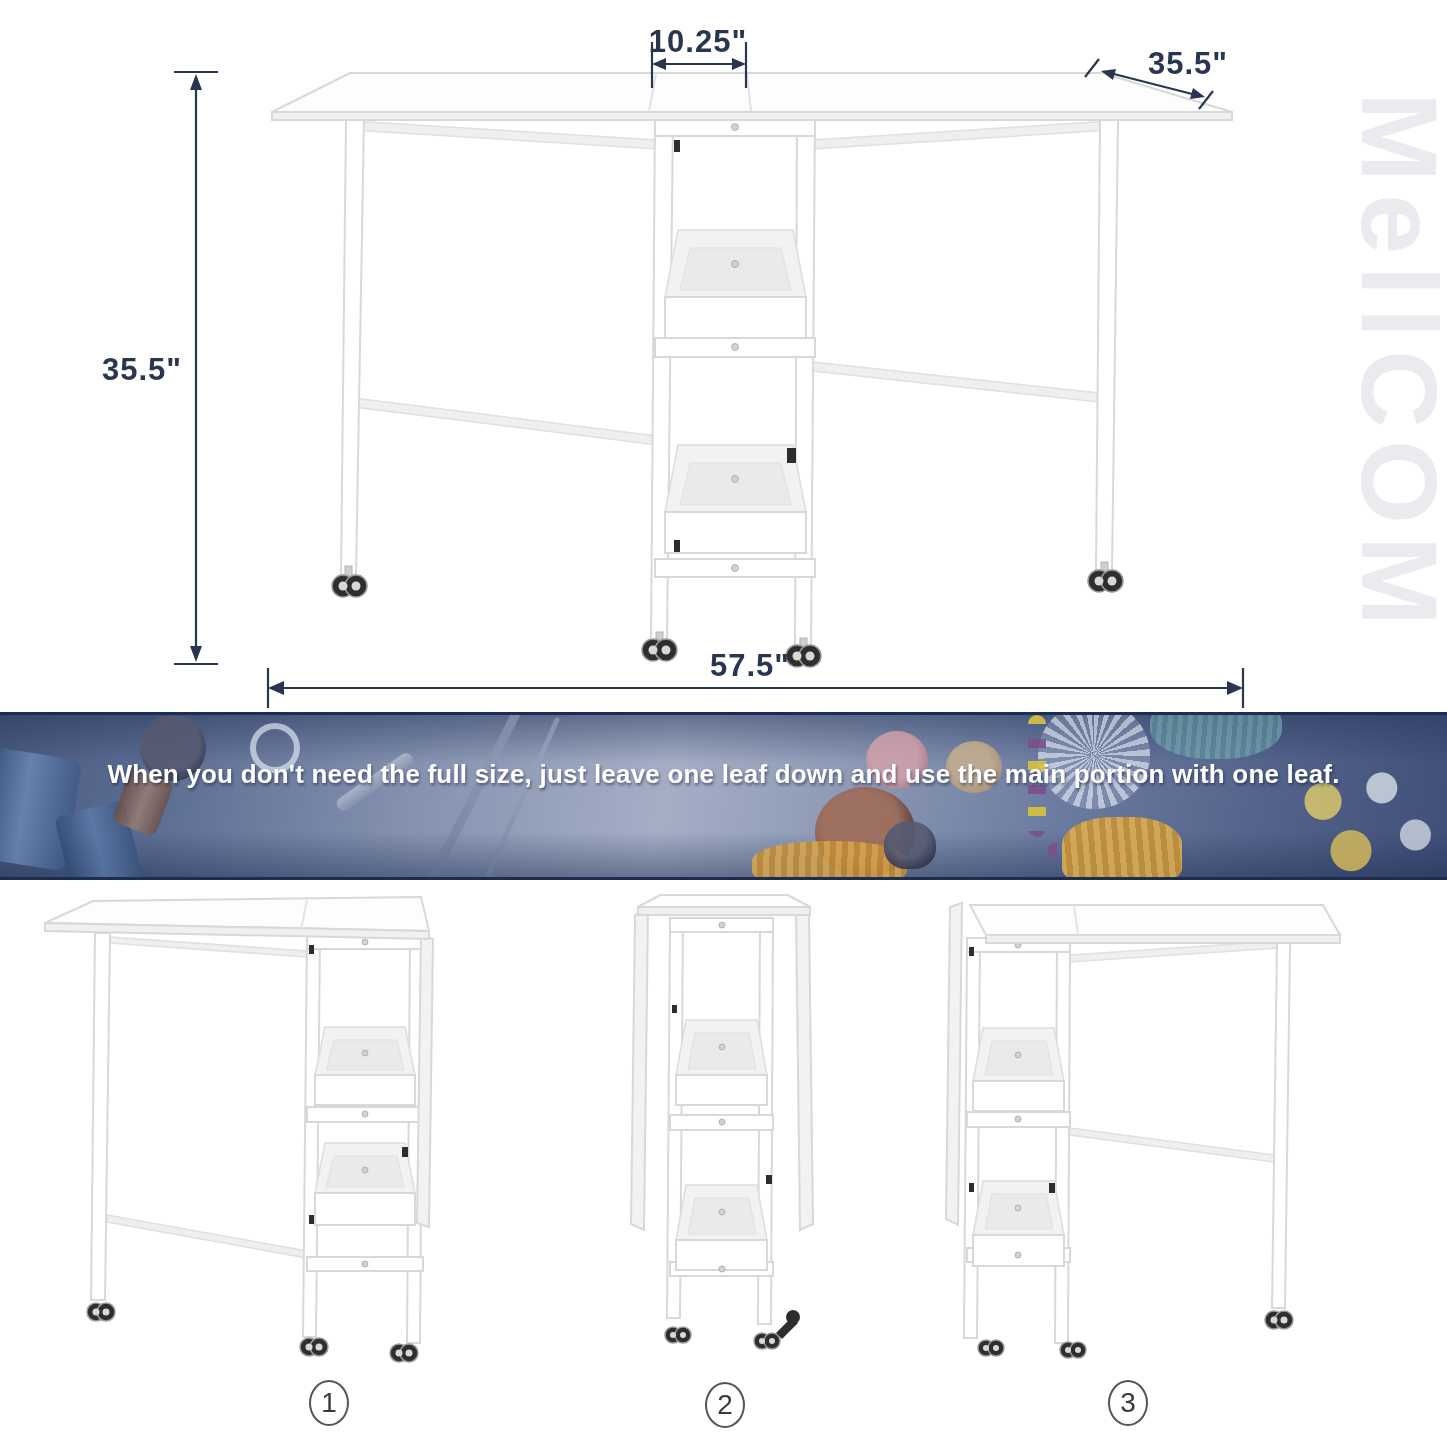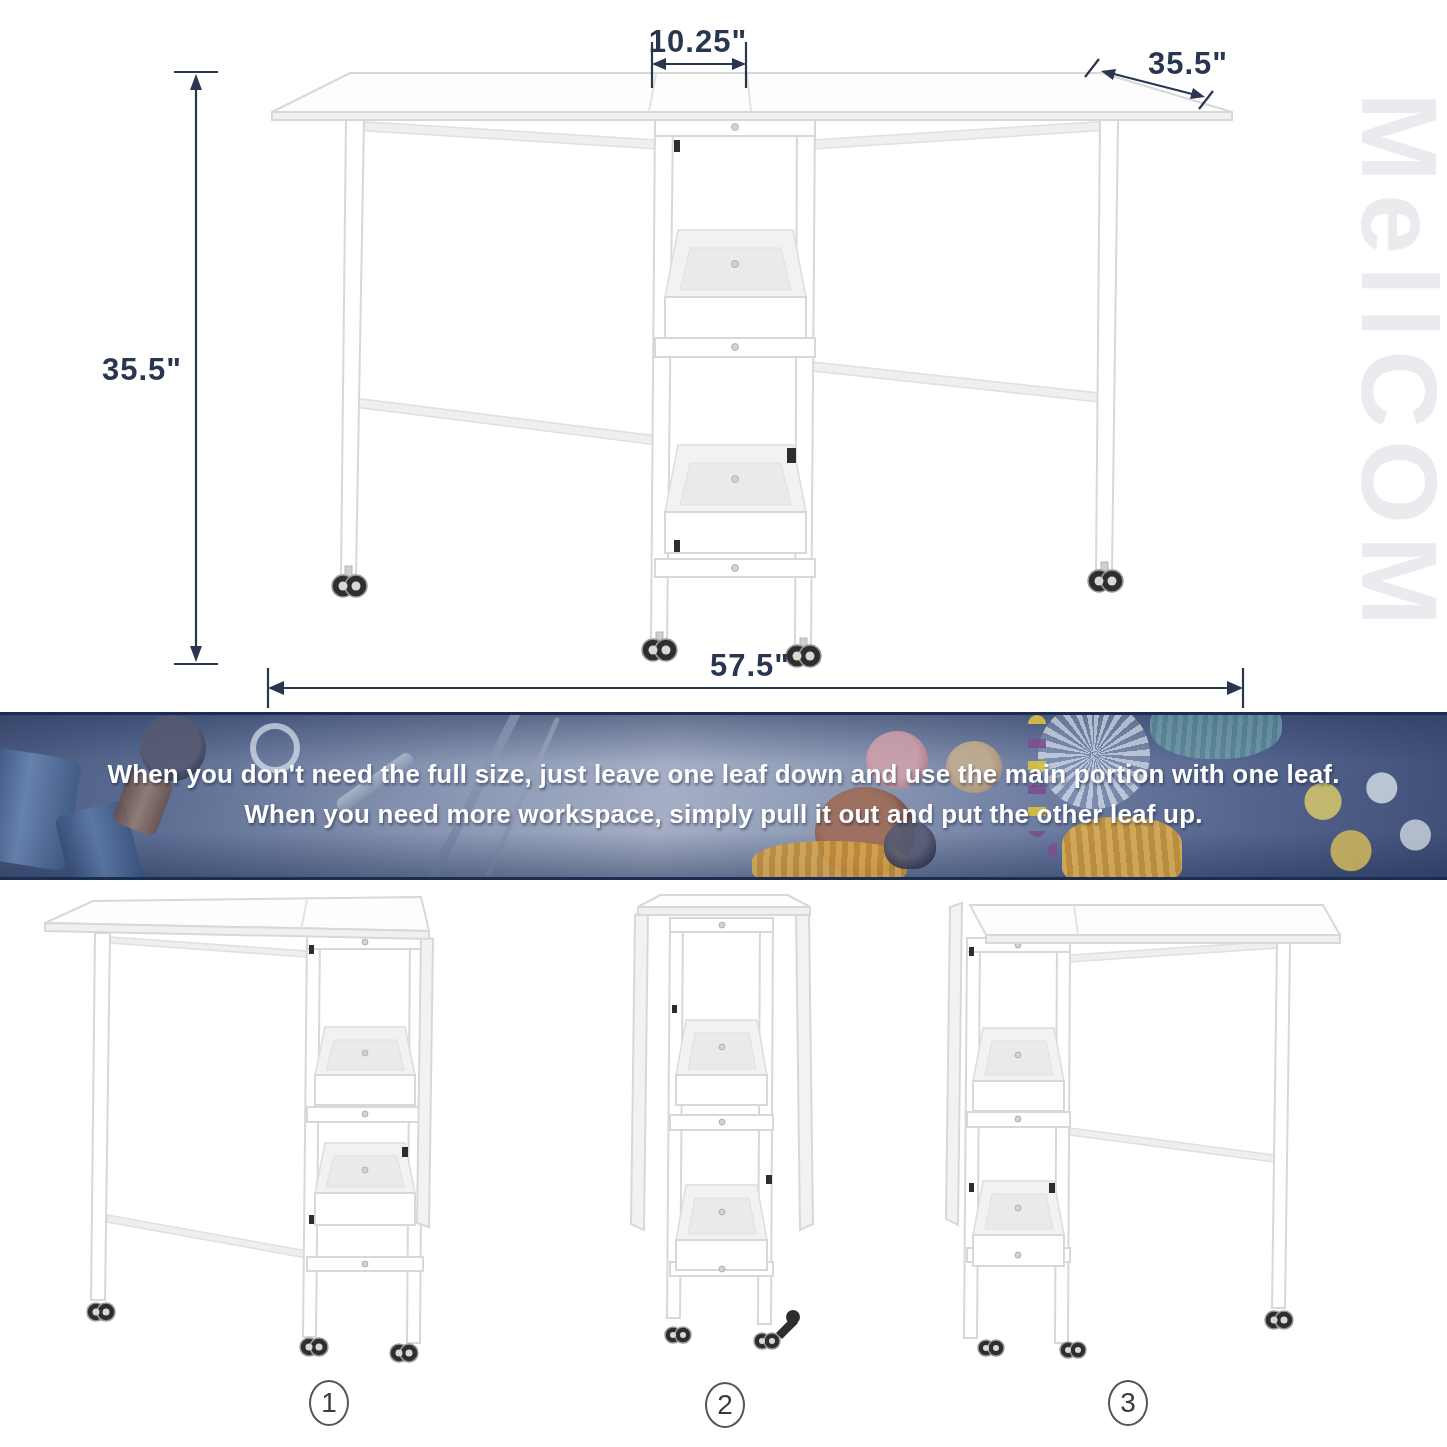--- a/index.html
+++ b/index.html
@@ -221,21 +221,20 @@
     <div class="deco d-btn-pink"></div>
     <div class="deco d-btn-tan"></div>
     <div class="deco d-thimble"></div>
     <div class="deco d-pinwheel"></div>
     <div class="deco d-beads"></div>
     <div class="deco d-beads2"></div>
     <div class="deco d-floss-yellow"></div>
     <div class="deco d-floss-teal"></div>
     <div class="deco d-btn-cluster"></div>
     <div class="banner-text banner-line1">When you don't need the full size, just leave one leaf down and use the main portion with one leaf.</div>
-    <div class="banner-text banner-line2">When you need more workspace, simply pull it out and put the other leaf up.</div>
   </div>
 
   <svg class="photo photo1" width="420" height="480" viewBox="0 0 420 480">
     <polygon class="ln-soft" points="85,52 282,66 282,72 85,58"></polygon>
     <polygon class="ln-soft" points="82,330 282,366 282,373 82,337"></polygon>
     <polygon class="ln" points="70,48 85,48 80,415 66,415"></polygon>
 
     <polygon class="ln" points="282,50 295,50 291,452 278,452"></polygon>
     <polygon class="ln" points="385,50 398,50 395,458 382,458"></polygon>
     <rect class="ln" x="282" y="50" width="116" height="14"></rect>

